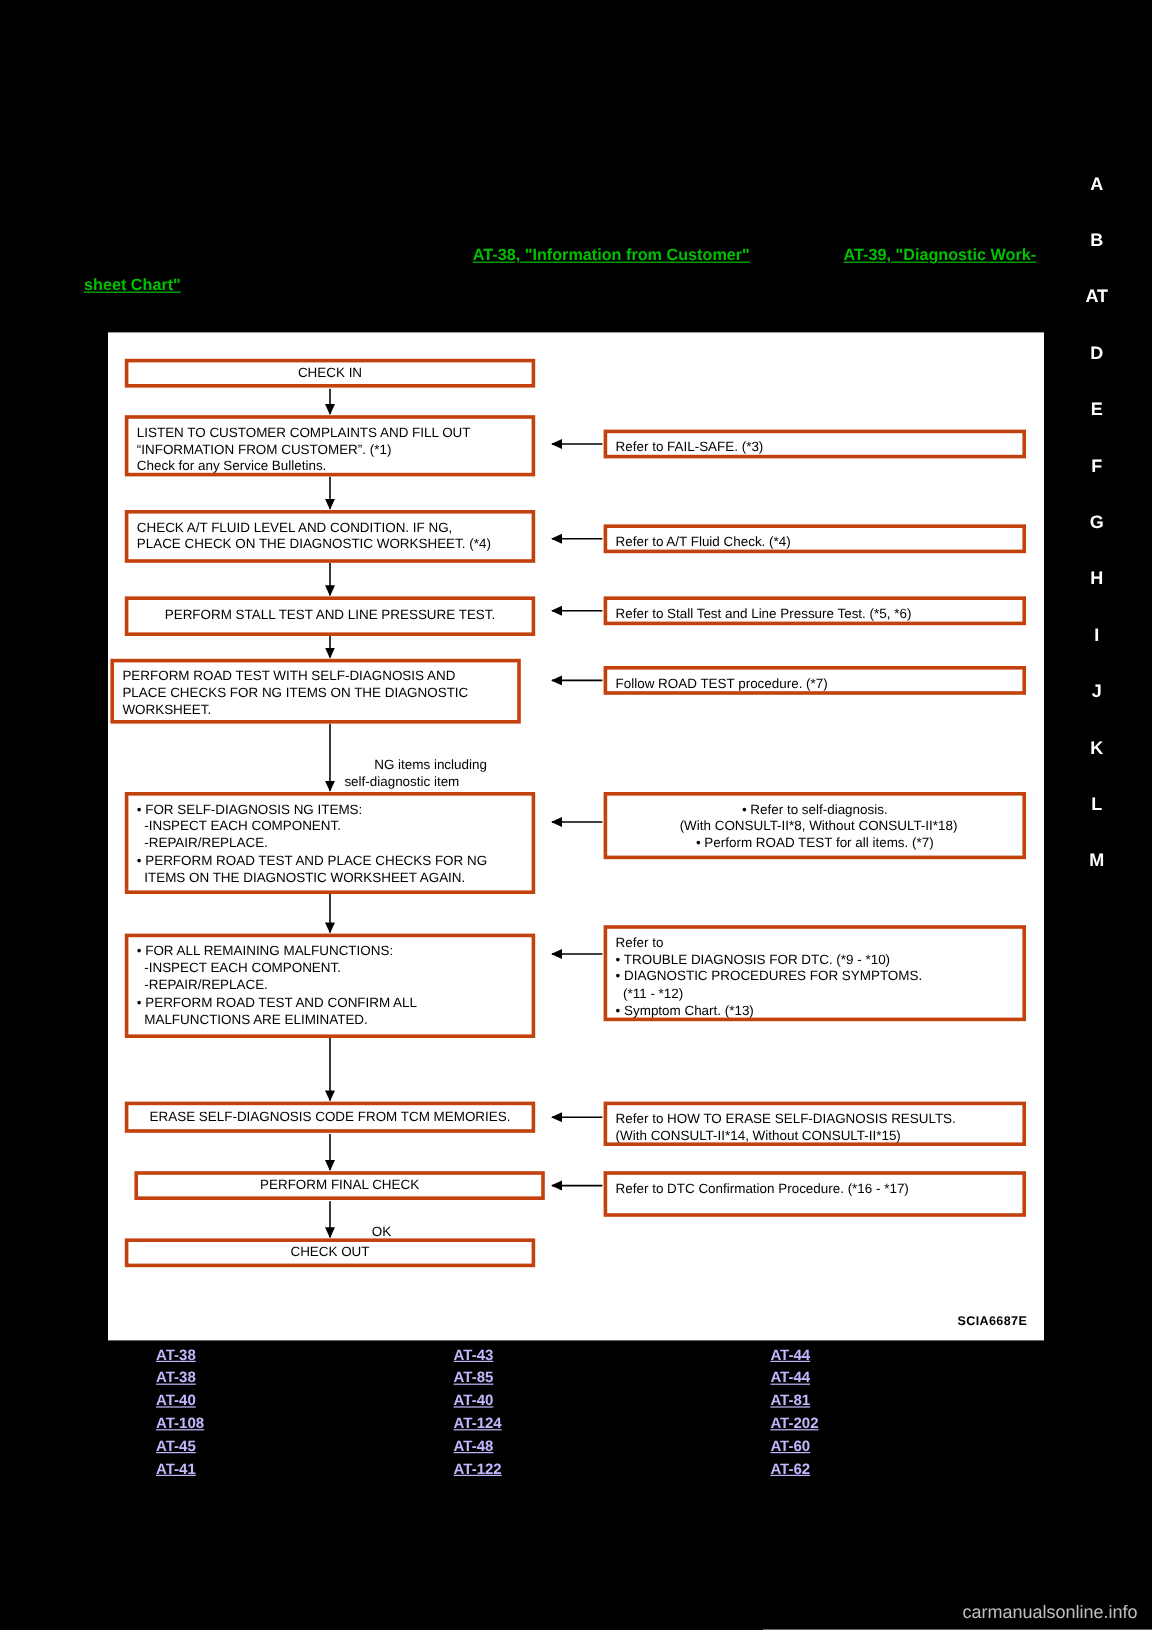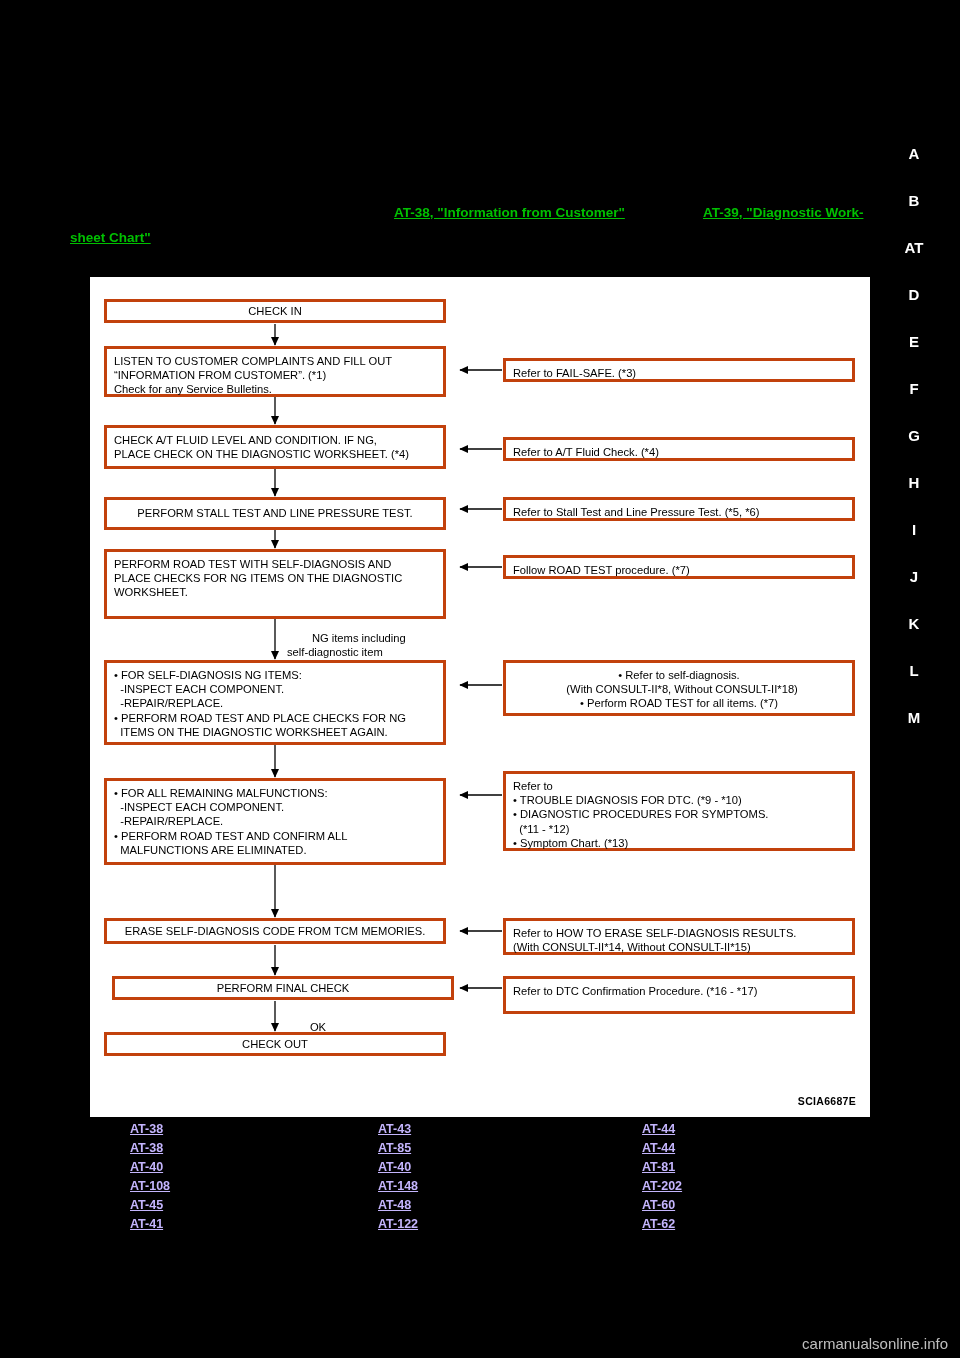--- a/index.html
+++ b/index.html
@@ -123,21 +123,21 @@
 
       <div class="box pad" style="left:14px;top:148px;width:342px;height:44px;">
         <span class="ln">CHECK A/T FLUID LEVEL AND CONDITION. IF NG,
 PLACE CHECK ON THE DIAGNOSTIC WORKSHEET. (*4)</span>
       </div>
 
       <div class="box center" style="left:14px;top:220px;width:342px;height:33px;">
         <span>PERFORM STALL TEST AND LINE PRESSURE TEST.</span>
       </div>
 
-      <div class="box pad" style="left:14px;top:272px;width:342px;height:70px;">
+      <div class="box pad" style="left:2px;top:272px;width:342px;height:54px;">
         <span class="ln">PERFORM ROAD TEST WITH SELF-DIAGNOSIS AND
 PLACE CHECKS FOR NG ITEMS ON THE DIAGNOSTIC
 WORKSHEET.</span>
       </div>
 
       <div class="plain" style="left:197px;top:340px;">
         <span class="ln">NG items including
 self-diagnostic item</span>
       </div>
 
@@ -222,21 +222,21 @@
       <div class="row"><a>AT-38</a></div>
       <div class="row"><a>AT-40</a></div>
       <div class="row"><a>AT-108</a></div>
       <div class="row"><a>AT-45</a></div>
       <div class="row"><a>AT-41</a></div>
     </div>
     <div class="lg-col" style="left:288px;">
       <div class="row"><a>AT-43</a></div>
       <div class="row"><a>AT-85</a></div>
       <div class="row"><a>AT-40</a></div>
-      <div class="row"><a>AT-148</a></div>
+      <div class="row"><a>AT-124</a></div>
       <div class="row"><a>AT-48</a></div>
       <div class="row"><a>AT-122</a></div>
     </div>
     <div class="lg-col" style="left:552px;">
       <div class="row"><a>AT-44</a></div>
       <div class="row"><a>AT-44</a></div>
       <div class="row"><a>AT-81</a></div>
       <div class="row"><a>AT-202</a></div>
       <div class="row"><a>AT-60</a></div>
       <div class="row"><a>AT-62</a></div>

